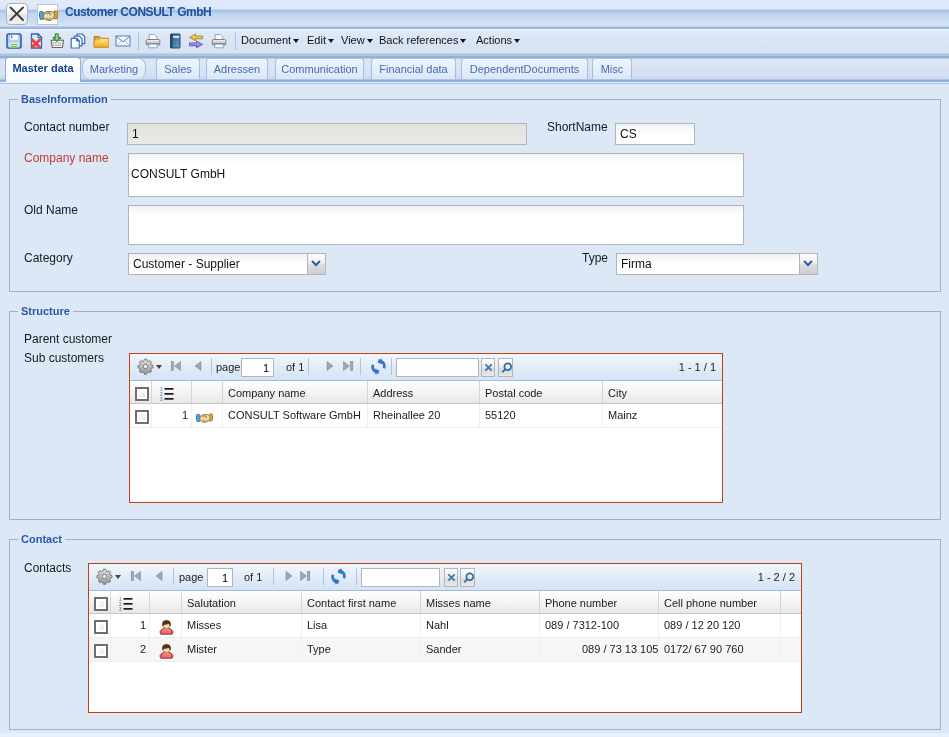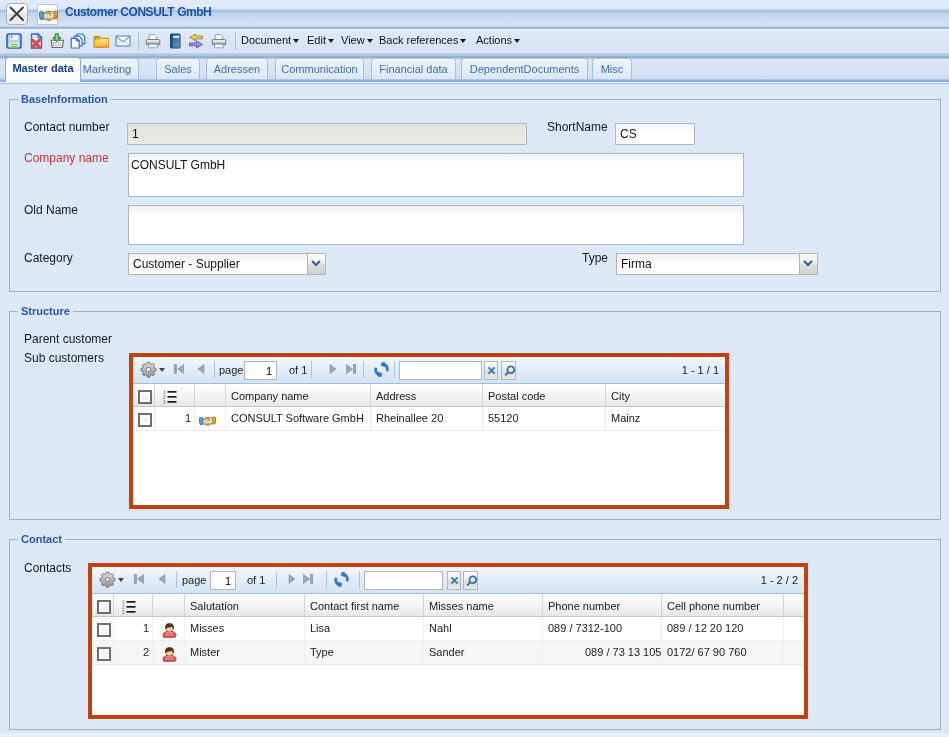--- a/index.html
+++ b/index.html
@@ -33,21 +33,21 @@
 .legend{position:absolute;font-size:11px;font-weight:bold;color:#2a58a5;background:#dde8f7;padding:0 3px;}
 .lbl{position:absolute;font-size:12px;color:#15191e;}
 .inp{position:absolute;border:1px solid #b2b6ba;background:linear-gradient(180deg,#eef1f3 0%,#ffffff 9px);font-size:12px;color:#111;}
 .itext{padding:3px 0 0 4px;}
 
 .combo{position:absolute;border:1px solid #b2b6ba;background:linear-gradient(180deg,#eef1f3 0%,#ffffff 9px);font-size:12px;color:#111;}
 .combo .txt{position:absolute;left:4px;top:3px;}
 .trigger{position:absolute;right:0;top:0;bottom:0;width:17px;border-left:1px solid #b2b6ba;background:linear-gradient(180deg,#fdfdfd 0%,#eeeeee 45%,#dcdcdc 55%,#cfcfcf 100%);}
 .trigger svg{position:absolute;left:3px;top:5px;}
 
-.grid{position:absolute;border:4px solid #c2410c;background:#fff;overflow:hidden;}
+.grid{position:absolute;border:1px solid #c2410c;background:#fff;overflow:hidden;}
 .ptb{position:absolute;left:0;top:0;right:0;height:26px;background:linear-gradient(180deg,#f2f7fd 0%,#e2ecf8 50%,#d5e3f3 100%);border-bottom:1px solid #9fbce2;}
 .ptb .sep{position:absolute;top:4px;width:1px;height:17px;background:#aac6e4;}
 .ptb .txt{position:absolute;top:7px;font-size:11px;color:#222;}
 .pinput{position:absolute;top:4px;height:19px;box-sizing:border-box;border:1px solid #b2b6ba;background:#fff;font-size:11px;text-align:right;}
 .gicon{position:absolute;top:4px;width:16px;height:16px;}
 .gbtn{position:absolute;top:4px;height:19px;box-sizing:border-box;border:1px solid #b2b6ba;background:linear-gradient(180deg,#fefefe 0%,#eaeaea 50%,#dadada 51%,#e8e8e8 100%);}
 .ghead{position:absolute;left:0;right:0;background:linear-gradient(180deg,#ffffff 0%,#f3f3f3 55%,#e7e7e7 100%);border-bottom:1px solid #c7c7c7;}
 .gcol{position:absolute;top:0;bottom:0;border-right:1px solid #d4d4d4;}
 .ghead .cap{position:absolute;top:6px;font-size:11px;color:#202020;}
 .grow{position:absolute;left:0;right:0;height:23px;border-bottom:1px solid #ededed;background:#fff;}
@@ -181,41 +181,41 @@
     <div class="tbsep" style="left:138px;top:32px;"></div>
     <div class="tbsep" style="left:235px;top:32px;"></div>
     <div class="menu" style="left:241px;top:34px;">Document</div>
     <div class="menu" style="left:307px;top:34px;">Edit</div>
     <div class="menu" style="left:341px;top:34px;">View</div>
     <div class="menu" style="left:379px;top:34px;text-align:center;">Back references</div>
     <div class="menu" style="left:476px;top:34px;">Actions</div>
   </div>
 
 <div class="tab active" style="left:5px;width:74px;">Master data</div>
-<div class="tab" style="left:75px;width:62px;">Marketing</div>
+<div class="tab" style="left:82px;width:62px;border-radius:8px;">Marketing</div>
 <div class="tab" style="left:156px;width:42px;">Sales</div>
 <div class="tab" style="left:206px;width:60px;">Adressen</div>
 <div class="tab" style="left:275px;width:87px;">Communication</div>
 <div class="tab" style="left:371px;width:83px;">Financial data</div>
 <div class="tab" style="left:461px;width:125px;">DependentDocuments</div>
 <div class="tab" style="left:592px;width:38px;">Misc</div>
 
 <div class="fs" style="left:9px;top:99px;width:930px;height:191px;"></div>
 <div class="legend" style="left:18px;top:93px;">BaseInformation</div>
 <div class="lbl" style="left:24px;top:120px;">Contact number</div>
 <div class="inp" style="left:127px;top:123px;width:398px;height:20px;background:linear-gradient(180deg,#e3e2de 0%,#eae8e4 100%);">
     <div class="itext">1</div>
   </div>
 <div class="lbl" style="left:547px;top:120px;">ShortName</div>
 <div class="inp" style="left:615px;top:123px;width:78px;height:20px;">
     <div class="itext">CS</div>
   </div>
 <div class="lbl" style="left:24px;top:151px;color:#c03a3a;">Company name</div>
 <div class="inp" style="left:128px;top:153px;width:614px;height:42px;">
-    <div style="padding:4px 0 0 2px;">CONSULT GmbH</div>
+    <div style="padding:13px 0 0 2px;">CONSULT GmbH</div>
   </div>
 <div class="lbl" style="left:24px;top:203px;">Old Name</div>
 <div class="inp" style="left:128px;top:205px;width:614px;height:38px;"></div>
 <div class="lbl" style="left:24px;top:251px;">Category</div>
 <div class="combo" style="left:128px;top:253px;width:196px;height:20px;">
     <div class="txt">Customer - Supplier</div>
     <div class="trigger">
       <svg width="10" height="8">
         <path d="M1 2 L5 6 L9 2" stroke="#33589c" stroke-width="2" fill="none"></path>
       </svg>

